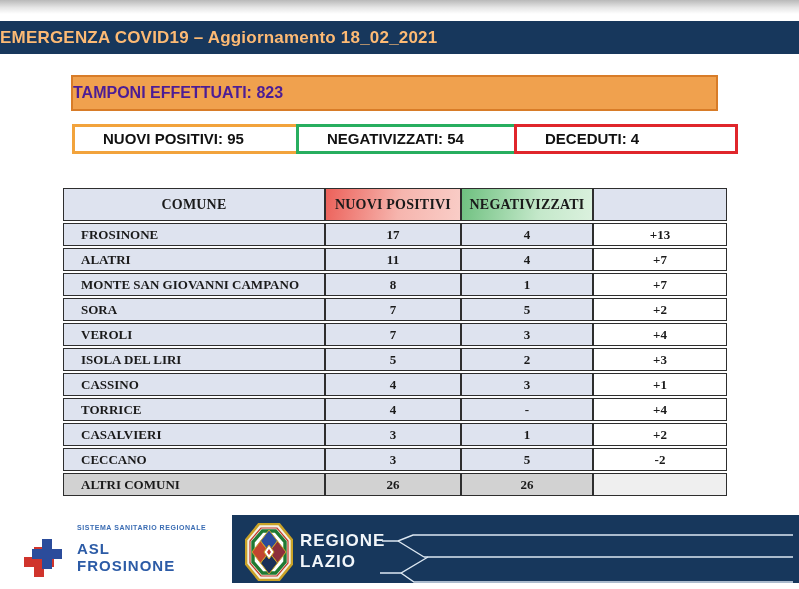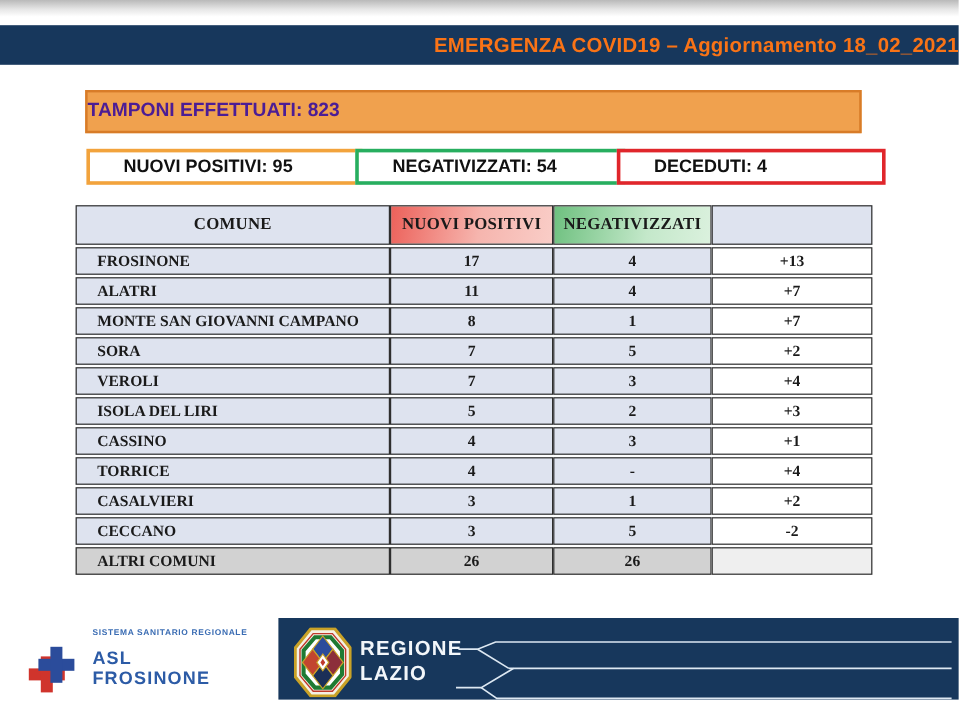--- a/index.html
+++ b/index.html
@@ -5,32 +5,32 @@
   html,body{margin:0;padding:0;}
   body{
     width:799px;height:589px;position:relative;background:#ffffff;
     font-family:"Liberation Sans", sans-serif;overflow:hidden;
   }
   
   .top-strip{position:absolute;left:0;top:0;width:799px;height:14px;
     background:linear-gradient(180deg,#b9b9b9 0%,#e6e6e6 55%,#ffffff 100%);}
   
   .title-bar{position:absolute;left:0;top:21px;width:799px;height:33px;background:#17375c;
-    color:#f97316;font-size:17px;font-weight:bold;text-align:right;line-height:33px;letter-spacing:.2px;}
+    color:#fdba74;font-size:17px;font-weight:bold;text-align:left;line-height:33px;letter-spacing:.2px;}
   
   .banner{position:absolute;left:71px;top:75px;width:643px;height:32px;background:#f0a14e;
     border:2px solid #d87c28;color:#4c1d95;font-size:16px;font-weight:bold;text-align:left;line-height:32px;}
   
   .stat-box{position:absolute;top:124px;height:24px;background:#ffffff;line-height:24px;
     font-size:15px;font-weight:bold;color:#111;padding-left:28px;}
   .stat-box.nuovi{left:72px;width:196px;border:3px solid #f2a33c;}
   .stat-box.negat{left:296px;width:191px;border:3px solid #27ae5f;}
   .stat-box.deced{left:514px;width:190px;border:3px solid #e0262b;}
   
-  .table-wrap{position:absolute;left:63px;top:169px;width:640px;}
+  .table-wrap{position:absolute;left:63px;top:186px;width:640px;}
   table.data-table{border-collapse:separate;border-spacing:0 2px;table-layout:fixed;width:664px;
     font-family:"Liberation Serif","DejaVu Serif",serif;}
   .data-table th,.data-table td{border:1px solid #2e2e2e;background:#dee3ef;
     font-weight:bold;color:#1a1a1a;text-align:center;padding:0;overflow:hidden;white-space:nowrap;}
   .data-table th{height:31px;font-size:14px;letter-spacing:.2px;}
   .data-table td{height:21px;font-size:13px;}
   .data-table th.hdr-np{background:linear-gradient(100deg,#ec615a 0%,#f6b5ae 55%,#f9cdc7 100%);margin-top:35px;}
   .data-table th.hdr-neg{background:linear-gradient(100deg,#6ec07f 0%,#c4e8ca 60%,#dbf1de 100%);}
   .data-table td.c-comune{text-align:left;padding-left:17px;}
   .data-table td.c-delta{background:#ffffff;}

